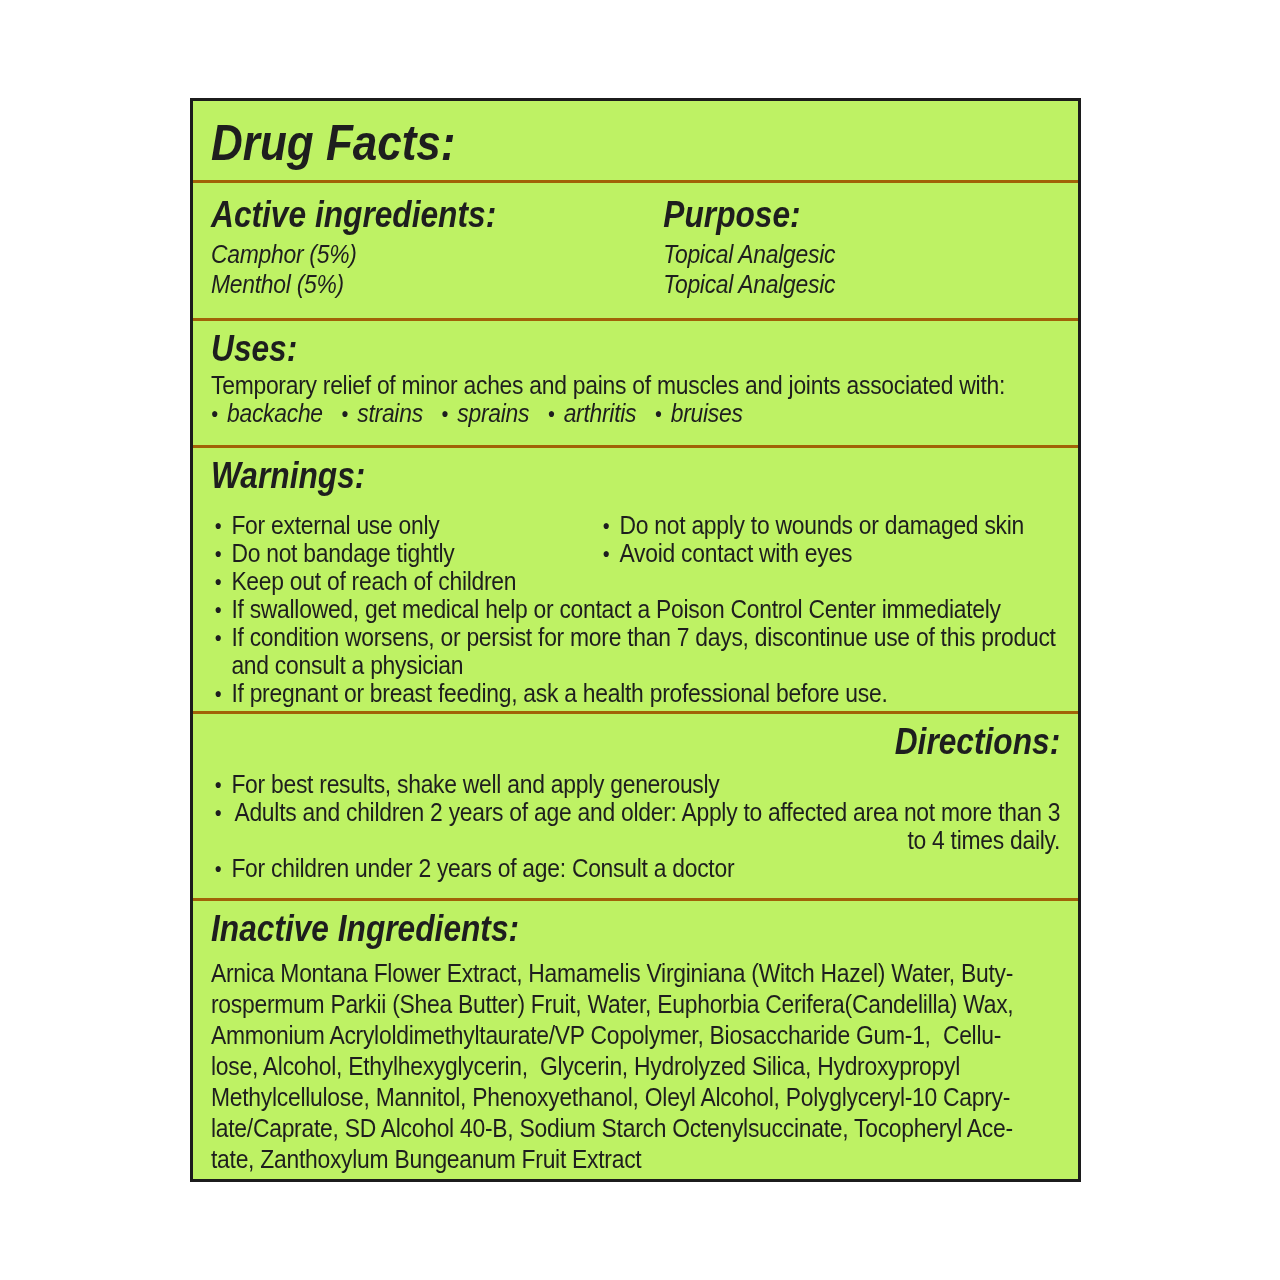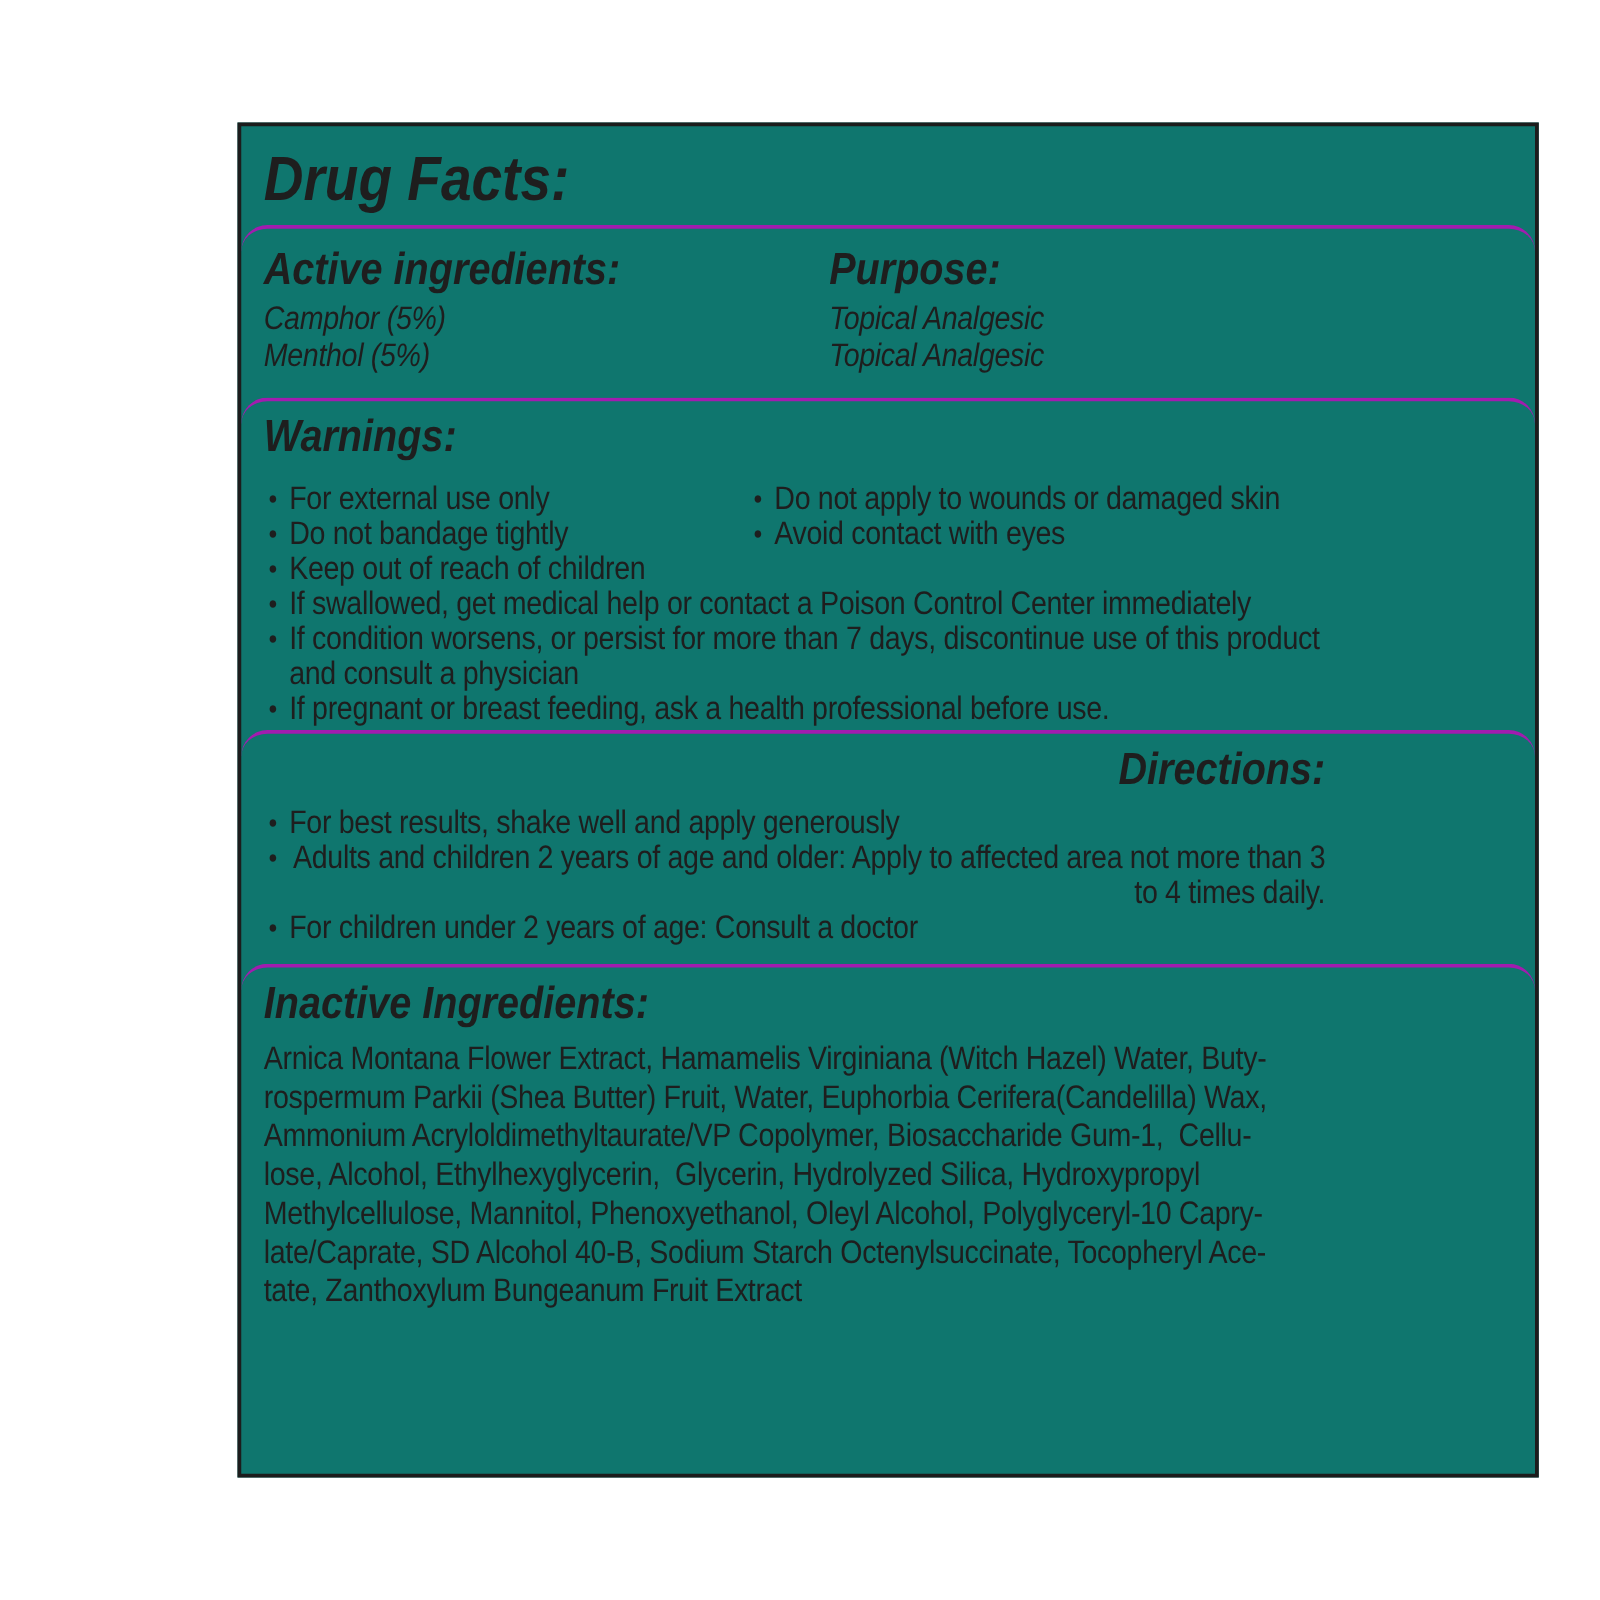--- a/index.html
+++ b/index.html
@@ -12,32 +12,32 @@
     height: 1280px;
     position: relative;
     font-family: "Liberation Sans", sans-serif;
     color: #1e1e1e;
     overflow: hidden;
   }
   .label-box {
     position: absolute;
     left: 190px;
     top: 98px;
-    width: 1041px;
+    width: 891px;
     height: 1084px;
     box-sizing: border-box;
     border: 3px solid #1c1c1c;
-    background: #0f766e;
+    background: #bef264;
   }
   .sec {
     box-sizing: border-box;
     padding: 0 18px;
     overflow: hidden;
   }
-  .sec + .sec { border-top: 3px solid #a21caf; border-radius: 21px; }
+  .sec + .sec { border-top: 3px solid #a16207; }
   .sec-title     { height: 79px;  }
   .sec-active    { height: 138px; }
   .sec-uses      { height: 127px; }
   .sec-warnings  { height: 266px; }
   .sec-directions{ height: 187px; text-align: right; }
   .sec-inactive  { height: 281px; }
 
   
   .squeeze {
     width: 965px;
@@ -130,20 +130,38 @@
           </div>
 
           <div class="ai-row">
             <span class="ai-col ital">Menthol (5%)</span>
             <span class="ital">Topical Analgesic</span>
           </div>
         </div>
     </div>
   </div>
 
+  <div class="sec sec-uses">
+    <div class="squeeze">
+      <h2 class="heading">Uses:</h2>
+      <div>Temporary relief of minor aches and pains of muscles and joints associated with:</div>
+      <div class="inline-bullets ital">
+
+          <span class="ub">backache</span>
+
+          <span class="ub">strains</span>
+
+          <span class="ub">sprains</span>
+
+          <span class="ub">arthritis</span>
+
+          <span class="ub">bruises</span>
+        </div>
+    </div>
+  </div>
 
   <div class="sec sec-warnings">
     <div class="squeeze">
       <h2 class="heading">Warnings:</h2>
       <div class="gap-warn">
 
           <div class="pair-row">
             <div class="bi pair-left">For external use only</div>
             <div class="bi">Do not apply to wounds or damaged skin</div>
           </div>

